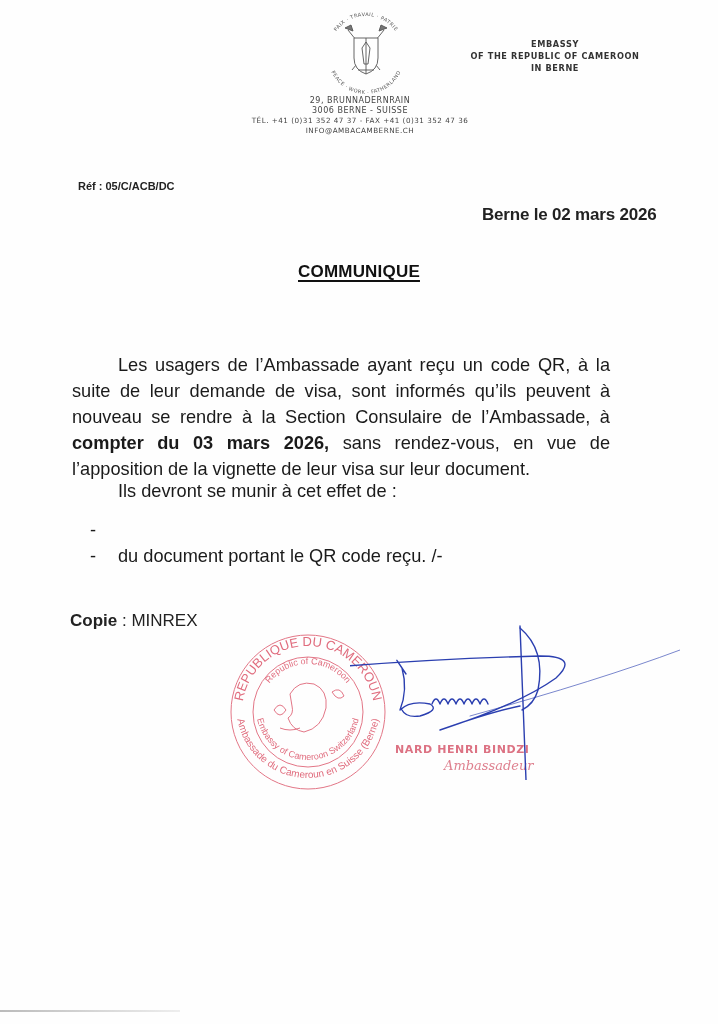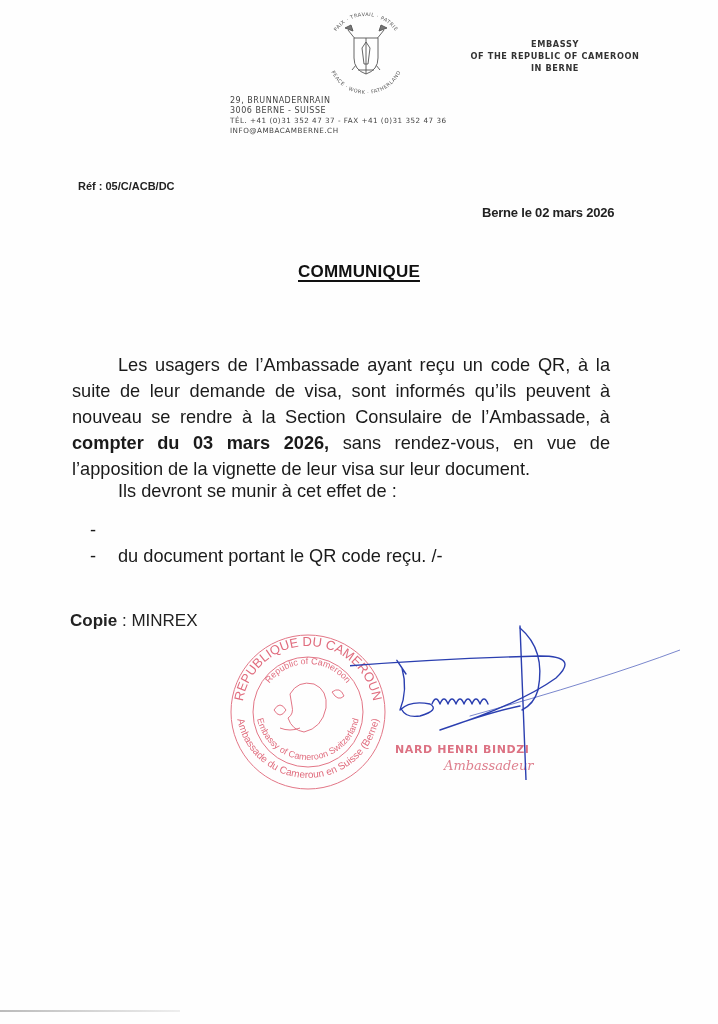--- a/index.html
+++ b/index.html
@@ -9,27 +9,27 @@
   .hdr-left, .hdr-right {
     position: absolute; text-align: center; font-family: "DejaVu Sans", sans-serif;
     font-size: 8.2px; letter-spacing: 0.6px; line-height: 12px; color: #333; font-weight: bold;
   }
   .hdr-left { left: 72px; top: 30px; width: 230px; }
   .hdr-right { left: 440px; top: 26px; width: 230px; margin-top: 12px; }
 
   .coat { position: absolute; left: 320px; top: 12px; width: 92px; height: 82px; }
 
   .addr {
-    position: absolute; left: 230px; top: 96px; width: 260px; text-align: left;
+    position: absolute; left: 230px; top: 96px; width: 260px; text-align: center;
     font-family: "DejaVu Sans", sans-serif; font-size: 7.2px; letter-spacing: 0.5px; line-height: 10px; color: #444;
   }
   .addr .big { font-size: 8px; }
 
   .ref { position: absolute; left: 78px; top: 180px; font-size: 11px; font-weight: bold; color: #222; }
-  .date { position: absolute; left: 466px; top: 205px; font-size: 13px; font-weight: bold; color: #222; letter-spacing: -0.2px; padding-left: 16px; }
+  .date { position: absolute; left: 466px; top: 205px; font-size: 17px; font-weight: bold; color: #222; letter-spacing: -0.2px; padding-left: 16px; }
 
   .title { position: absolute; left: 0; width: 718px; top: 262px; text-align: center; }
   .title span { font-size: 17px; font-weight: bold; color: #111; text-decoration: underline; text-decoration-thickness: 2px; text-underline-offset: 3px; letter-spacing: 0.2px; }
 
   .body-p {
     position: absolute; left: 72px; top: 334px; width: 538px;
     font-size: 18.2px; line-height: 26px; text-align: justify; color: #1a1a1a; text-indent: 46px;
   }
   .body-p b { font-weight: bold; }
 

